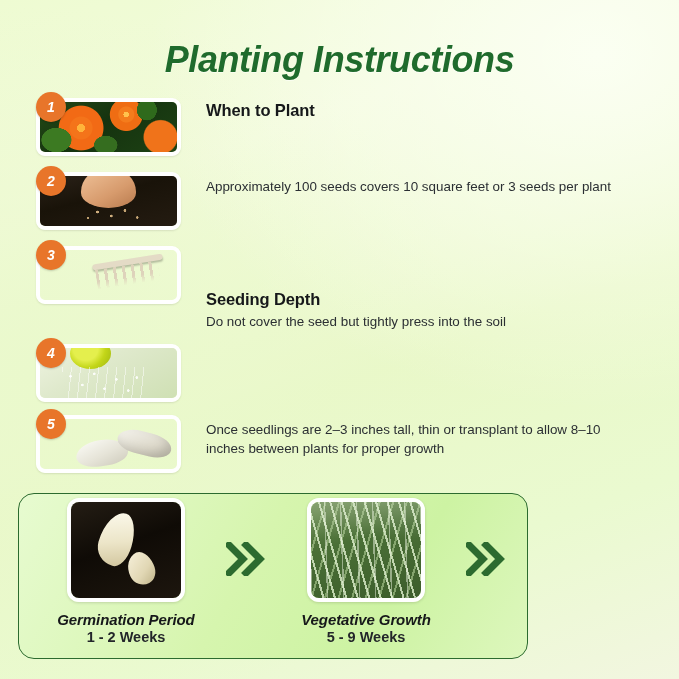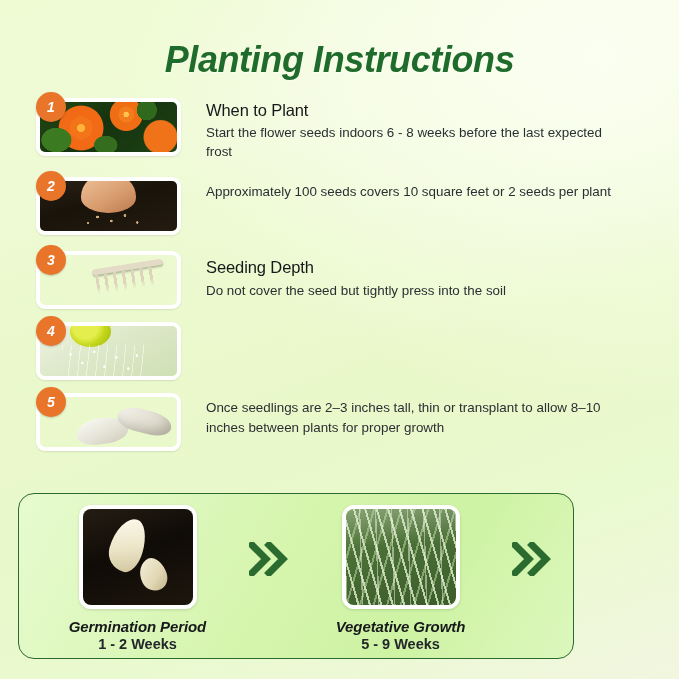--- a/index.html
+++ b/index.html
@@ -90,56 +90,55 @@
   }
 
   .step-text {
     padding-left: 18px;
     padding-top: 2px;
     flex: 1 1 auto;
   }
 
   .step-title {
     font-size: 16.5px;
-    font-weight: 400;
+    font-weight: 700;
     color: #16181a;
     line-height: 1.25;
     letter-spacing: -0.1px;
   }
 
   .step-desc {
     font-size: 13.4px;
     color: #2b2f33;
     line-height: 1.42;
     margin-top: 3px;
     max-width: 412px;
   }
 
   
   .step-1 { margin-top: 0px; }
   .step-2 { margin-top: 16px; }
   .step-3 { margin-top: 16px; }
   .step-4 { margin-top: 13px; }
   .step-5 { margin-top: 13px; }
 
-  .step-3 .step-text, .step-4 .step-text { padding-top: 6px; }
+  .step-3 .step-text, .step-4 .step-text { padding-top: 6px; margin-top: 37px; }
   .step-5 .step-text { padding-top: 2px; }
 
   
   .timeline {
     position: absolute;
     left: 18px;
     top: 493px;
-    width: 556px;
+    width: 510px;
     height: 166px;
     border: 1.6px solid #2c6b2f;
     border-radius: 16px;
     background: linear-gradient(120deg, #e7fbd0 0%, #d6f5ae 45%, #cdf3a3 72%, #ddf7bd 100%);
     display: flex;
-    align-items: center;
     padding: 0 14px;
   }
 
   .tl-stage {
     flex: 1 1 0;
     display: flex;
     flex-direction: column;
     align-items: center;
     justify-content: flex-start;
     padding-top: 4px;
@@ -398,33 +397,32 @@
 
     <div class="step step-1">
       <div class="step-media">
         <div class="thumb">
           <div class="art art-flowers"></div>
         </div>
         <div class="badge">1</div>
       </div>
       <div class="step-text">
         <div class="step-title">When to Plant</div>
-        <div class="step-desc">Start the flower seeds indoors 6 - 8 weeks before the last expected frost</div>
       </div>
     </div>
 
     <div class="step step-2">
       <div class="step-media">
         <div class="thumb">
           <div class="art art-sowing"></div>
         </div>
         <div class="badge">2</div>
       </div>
       <div class="step-text">
-        <div class="step-desc">Approximately 100 seeds covers 10 square feet or 2 seeds per plant</div>
+        <div class="step-desc">Approximately 100 seeds covers 10 square feet or 3 seeds per plant</div>
       </div>
     </div>
 
     <div class="step step-3">
       <div class="step-media">
         <div class="thumb">
           <div class="art art-rake"></div>
         </div>
         <div class="badge">3</div>
       </div>

